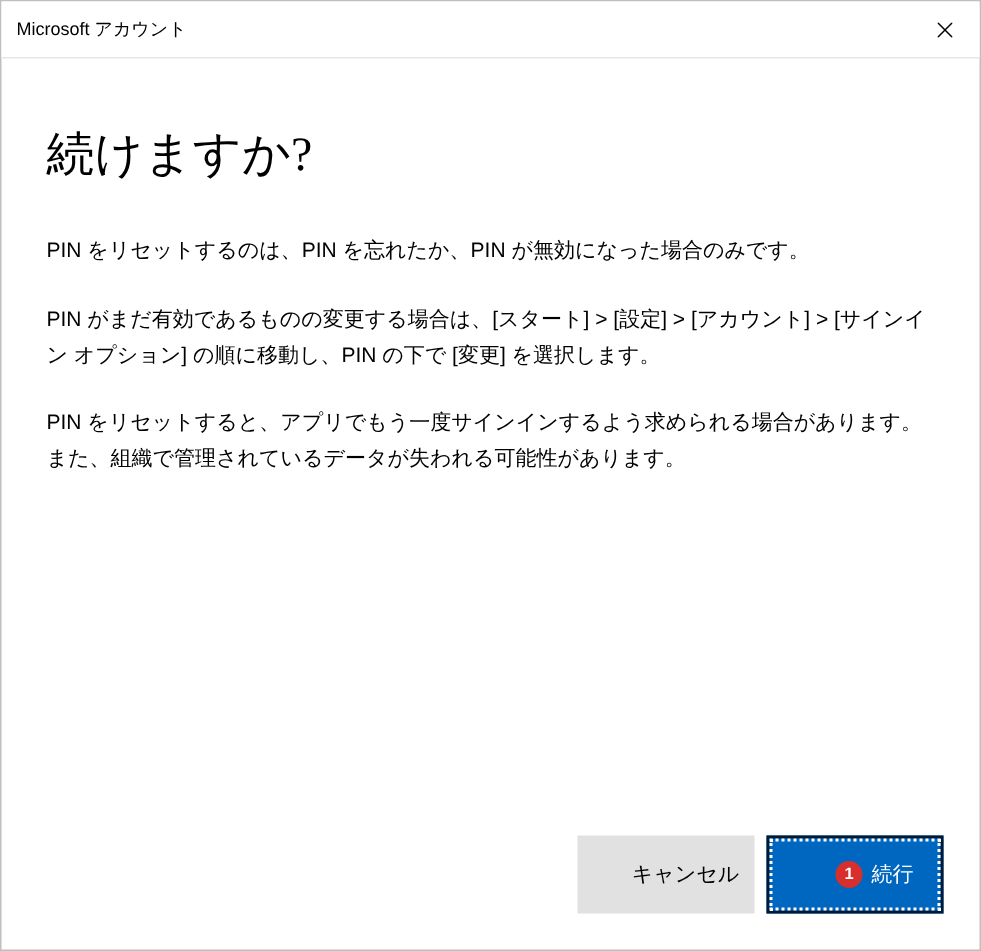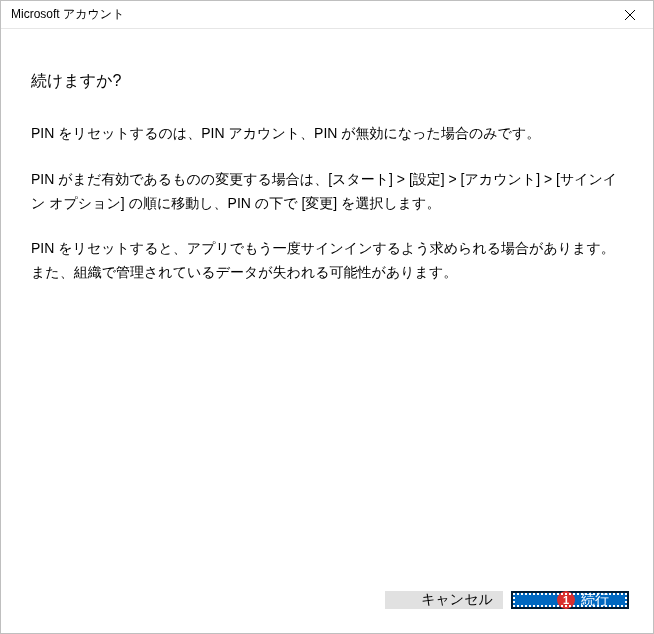--- a/index.html
+++ b/index.html
@@ -13,21 +13,21 @@
   }
   .window {
     width: 654px;
     height: 634px;
     border: 1px solid #bfbfbf;
     background: #ffffff;
     display: flex;
     flex-direction: column;
   }
   .titlebar {
-    height: 28px;
+    height: 38px;
     display: flex;
     align-items: center;
     justify-content: space-between;
     padding-left: 10px;
     border-bottom: 1px solid #e6e6e6;
     background: #ffffff;
   }
   .title-text {
     font-size: 12px;
     color: #000000;
@@ -44,40 +44,41 @@
     border: none;
     cursor: pointer;
   }
   .close-btn svg { stroke: #000; stroke-width: 1; }
   .content {
     flex: 1;
     padding: 42px 30px 0 30px;
     color: #000000;
   }
   .heading {
-    font-size: 16px;
+    font-size: 32px;
     font-weight: 400;
     margin: 0 0 30px 0;
     color: #000000;
+    font-family: Liberation Serif, serif;
   }
   .para {
     font-size: 14px;
     line-height: 1.7;
     margin: 0 0 22px 0;
     color: #000000;
   }
   .button-row {
     display: flex;
     justify-content: flex-end;
     gap: 8px;
     padding: 0 24px 24px 0;
   }
   .btn {
     min-width: 118px;
-    height: 18px;
+    height: 52px;
     font-size: 14px;
     border: none;
     cursor: pointer;
     display: flex;
     align-items: center;
     justify-content: center;
     font-family: inherit;
     padding-left: 32px;
   }
   .btn-secondary {
@@ -116,21 +117,21 @@
     <button class="close-btn">
       <svg width="10" height="10" viewBox="0 0 10 10">
         <line x1="0" y1="0" x2="10" y2="10"></line>
         <line x1="10" y1="0" x2="0" y2="10"></line>
       </svg>
     </button>
   </div>
 
   <div class="content">
     <h1 class="heading">続けますか?</h1>
-    <p class="para">PIN をリセットするのは、PIN アカウント、PIN が無効になった場合のみです。</p>
+    <p class="para">PIN をリセットするのは、PIN を忘れたか、PIN が無効になった場合のみです。</p>
     <p class="para">PIN がまだ有効であるものの変更する場合は、[スタート] &gt; [設定] &gt; [アカウント] &gt; [サインイン オプション] の順に移動し、PIN の下で [変更] を選択します。</p>
     <p class="para">PIN をリセットすると、アプリでもう一度サインインするよう求められる場合があります。また、組織で管理されているデータが失われる可能性があります。</p>
   </div>
 
   <div class="button-row">
     <button class="btn btn-secondary">キャンセル</button>
     <button class="btn btn-primary">
       <span class="step-badge">1</span>
       <span>続行</span>
     </button>

